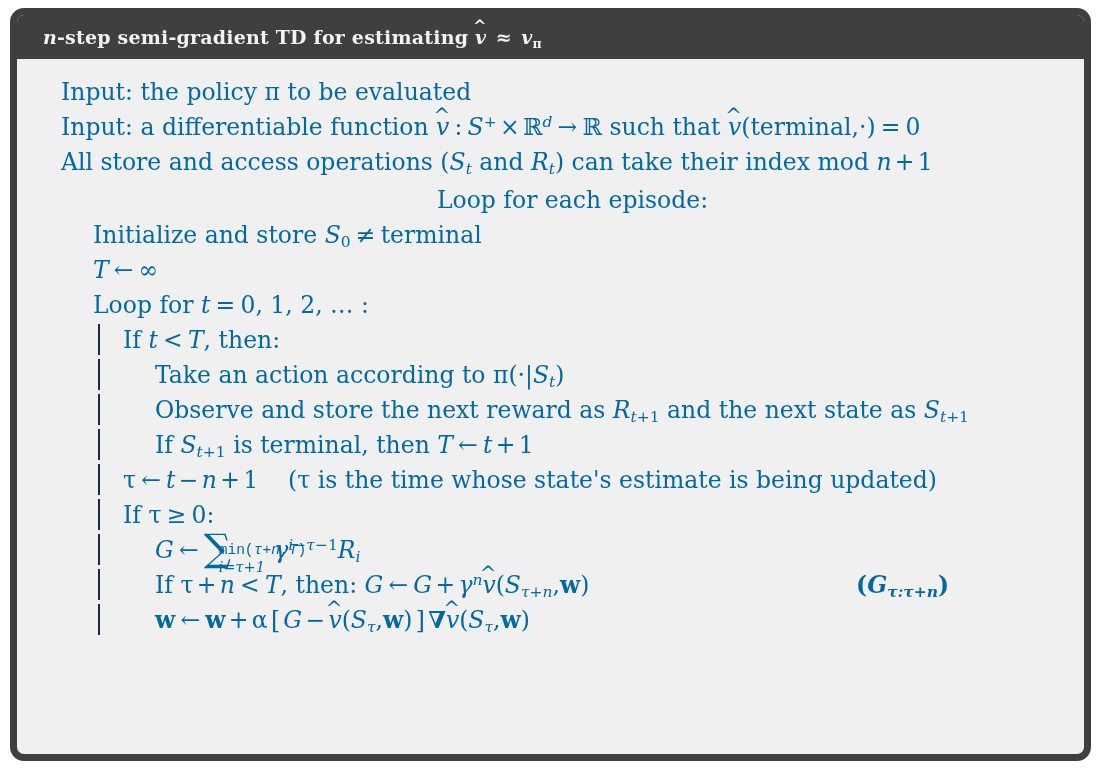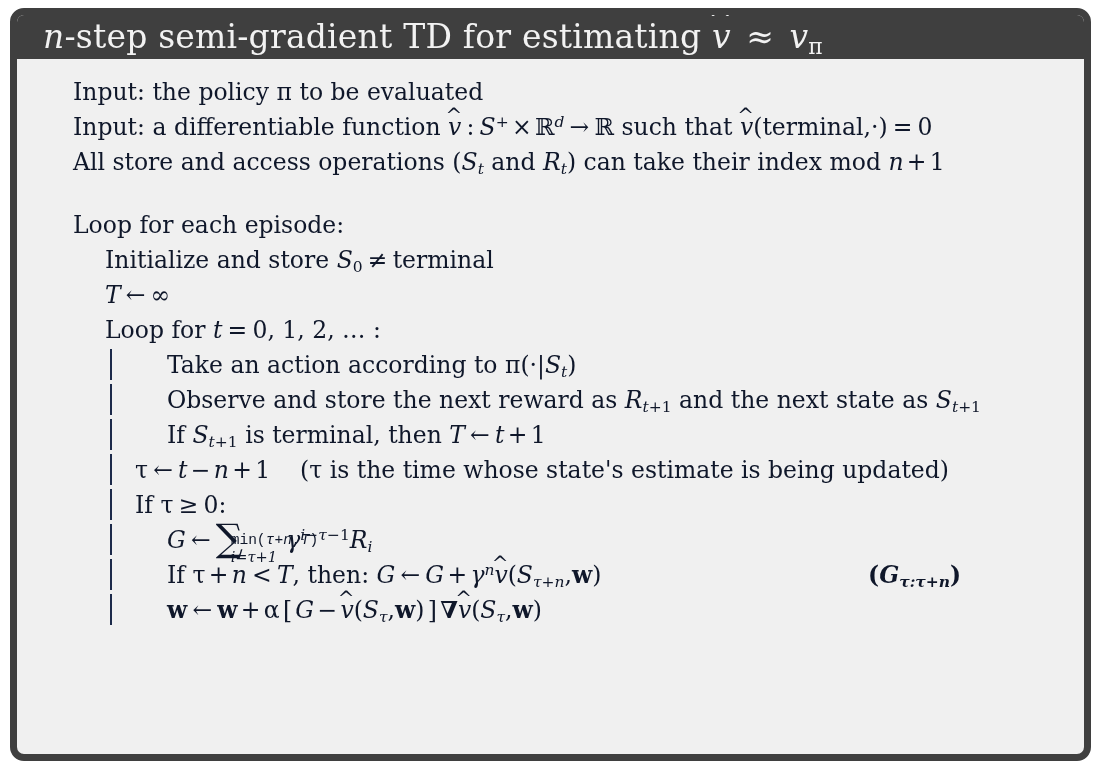--- a/index.html
+++ b/index.html
@@ -27,41 +27,41 @@
     background: #f0f0f0;
     overflow: hidden;
   }
 
   .algo-title-bar {
     background: #3f3f3f;
     color: #f2f2f2;
     height: 44px;
     line-height: 44px;
     padding-left: 26px;
-    font-size: 33px;
-    font-weight: normal;
+    font-size: 19px;
+    font-weight: bold;
     letter-spacing: 0.2px;
     white-space: nowrap;
   }
 
   .algo-body {
     position: relative;
-    padding: 16px 0 0 16px;
-    color: #0f172a;
+    padding: 16px 0 0 4px;
+    color: #0369a1;
     font-size: 23.5px;
   }
 
   .line {
     position: relative;
     height: 35px;
     line-height: 35px;
     white-space: nowrap;
     padding-left: 40px;
   }
-  .line.gap-before { margin-top: 28px; }
+  .line.gap-before { margin-top: 3px; text-align: center; }
 
   
   .ind1 { padding-left: 72px; }
   .ind2 { padding-left: 102px; }
   .ind3 { padding-left: 134px; }
 
   
   .bar::before {
     content: "";
     position: absolute;
@@ -183,20 +183,23 @@
     </div>
 
     <div class="line ind1">
       <span class="mi">T</span><span class="opw mn">←</span><span class="mn">∞</span>
     </div>
 
     <div class="line ind1">
       Loop for <span class="mi">t</span><span class="opw mn">=</span><span class="mn">0, 1, 2, … :</span>
     </div>
 
+    <div class="line ind2 bar">
+      If <span class="mi">t</span><span class="opw mn">&lt;</span><span class="mi">T</span>, then:
+    </div>
 
     <div class="line ind3 bar">
       Take an action according to <span class="mn">π</span>(<span class="mn">·</span>|<span class="mi">S</span><sub>t</sub>)
     </div>
 
     <div class="line ind3 bar">
       Observe and store the next reward as <span class="mi">R</span><sub><span class="mi">t</span><span class="mn">+1</span></sub> and the next state as <span class="mi">S</span><sub><span class="mi">t</span><span class="mn">+1</span></sub>
     </div>
 
     <div class="line ind3 bar">

